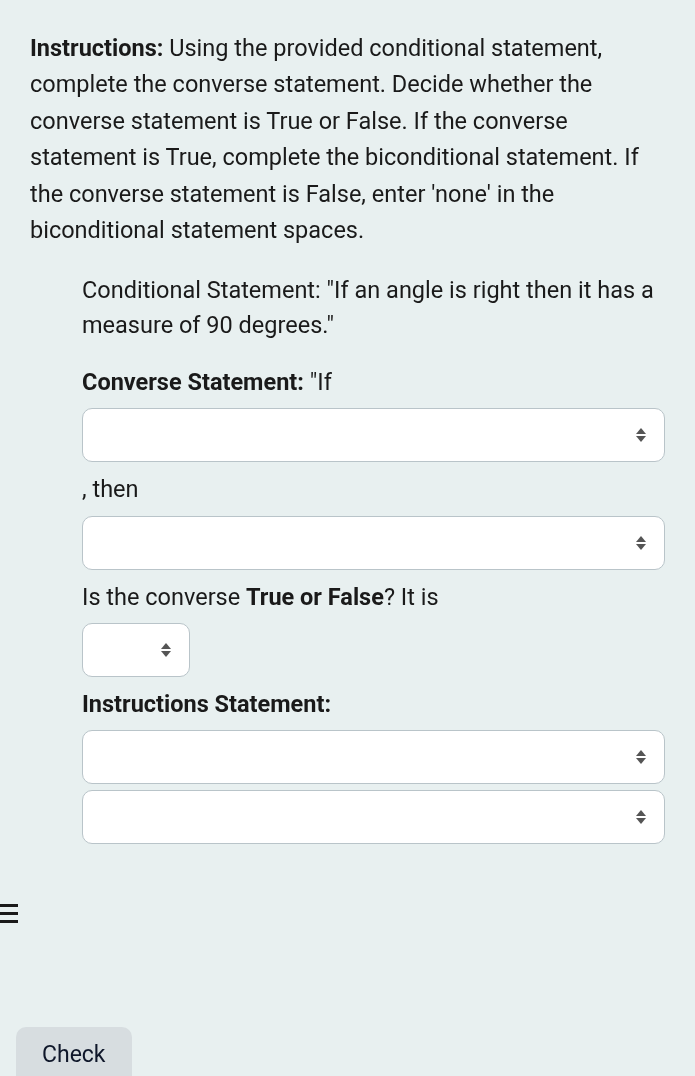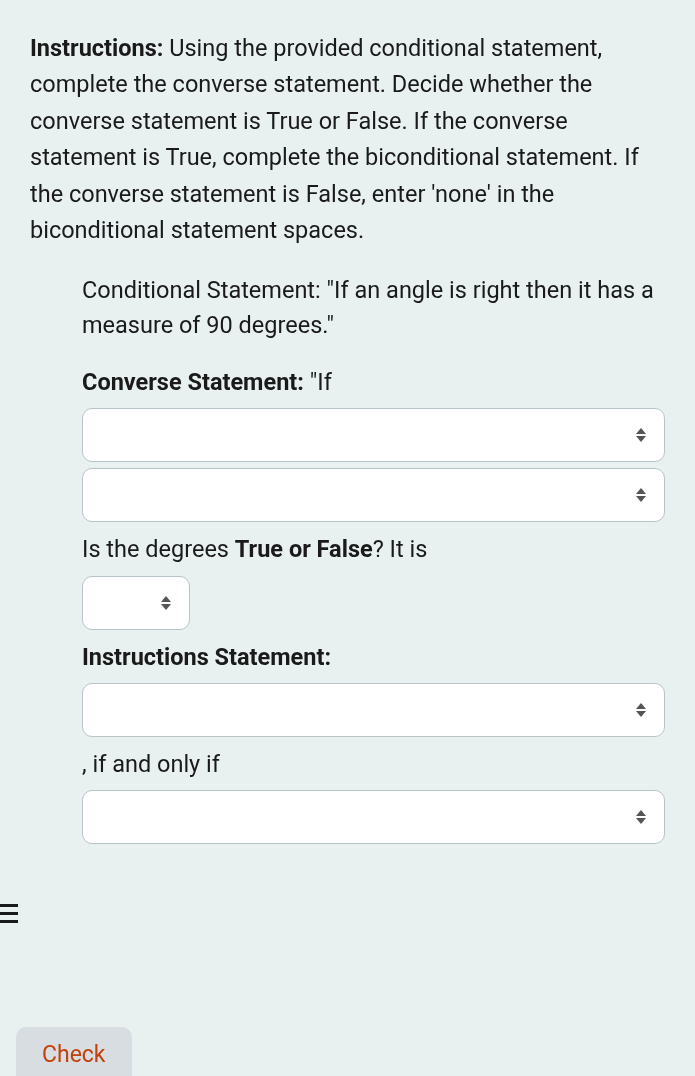--- a/index.html
+++ b/index.html
@@ -107,21 +107,21 @@
     width: 18px;
   }
   .check-btn {
     position: absolute;
     left: 16px;
     bottom: 0;
     background: #d7dde0;
     border-radius: 10px 10px 0 0;
     padding: 14px 26px 8px 26px;
     font-size: 23px;
-    color: #c2410c;
+    color: #0f172a;
     cursor: pointer;
     border: none;
     font-family: inherit;
   }
 </style>
 </head>
 <body>
 
 <div class="page">
 
@@ -140,31 +140,32 @@
     </p>
 
     <div class="select-wrap full">
       <span class="select-value"></span>
       <span class="chev">
           <span class="up"></span>
           <span class="down"></span>
         </span>
     </div>
 
+    <p class="row-text">, then</p>
 
     <div class="select-wrap full">
       <span class="select-value"></span>
       <span class="chev">
           <span class="up"></span>
           <span class="down"></span>
         </span>
     </div>
 
     <p class="row-text">
-      <span>Is the degrees </span><span class="bold">True or False</span><span>? It is</span>
+      <span>Is the converse </span><span class="bold">True or False</span><span>? It is</span>
     </p>
 
     <div class="select-wrap small">
       <span class="select-value"></span>
       <span class="chev">
           <span class="up"></span>
           <span class="down"></span>
         </span>
     </div>
 
@@ -173,21 +174,20 @@
     </p>
 
     <div class="select-wrap full">
       <span class="select-value"></span>
       <span class="chev">
           <span class="up"></span>
           <span class="down"></span>
         </span>
     </div>
 
-    <p class="row-text">, if and only if</p>
 
     <div class="select-wrap full">
       <span class="select-value"></span>
       <span class="chev">
           <span class="up"></span>
           <span class="down"></span>
         </span>
     </div>
 
   </div>

